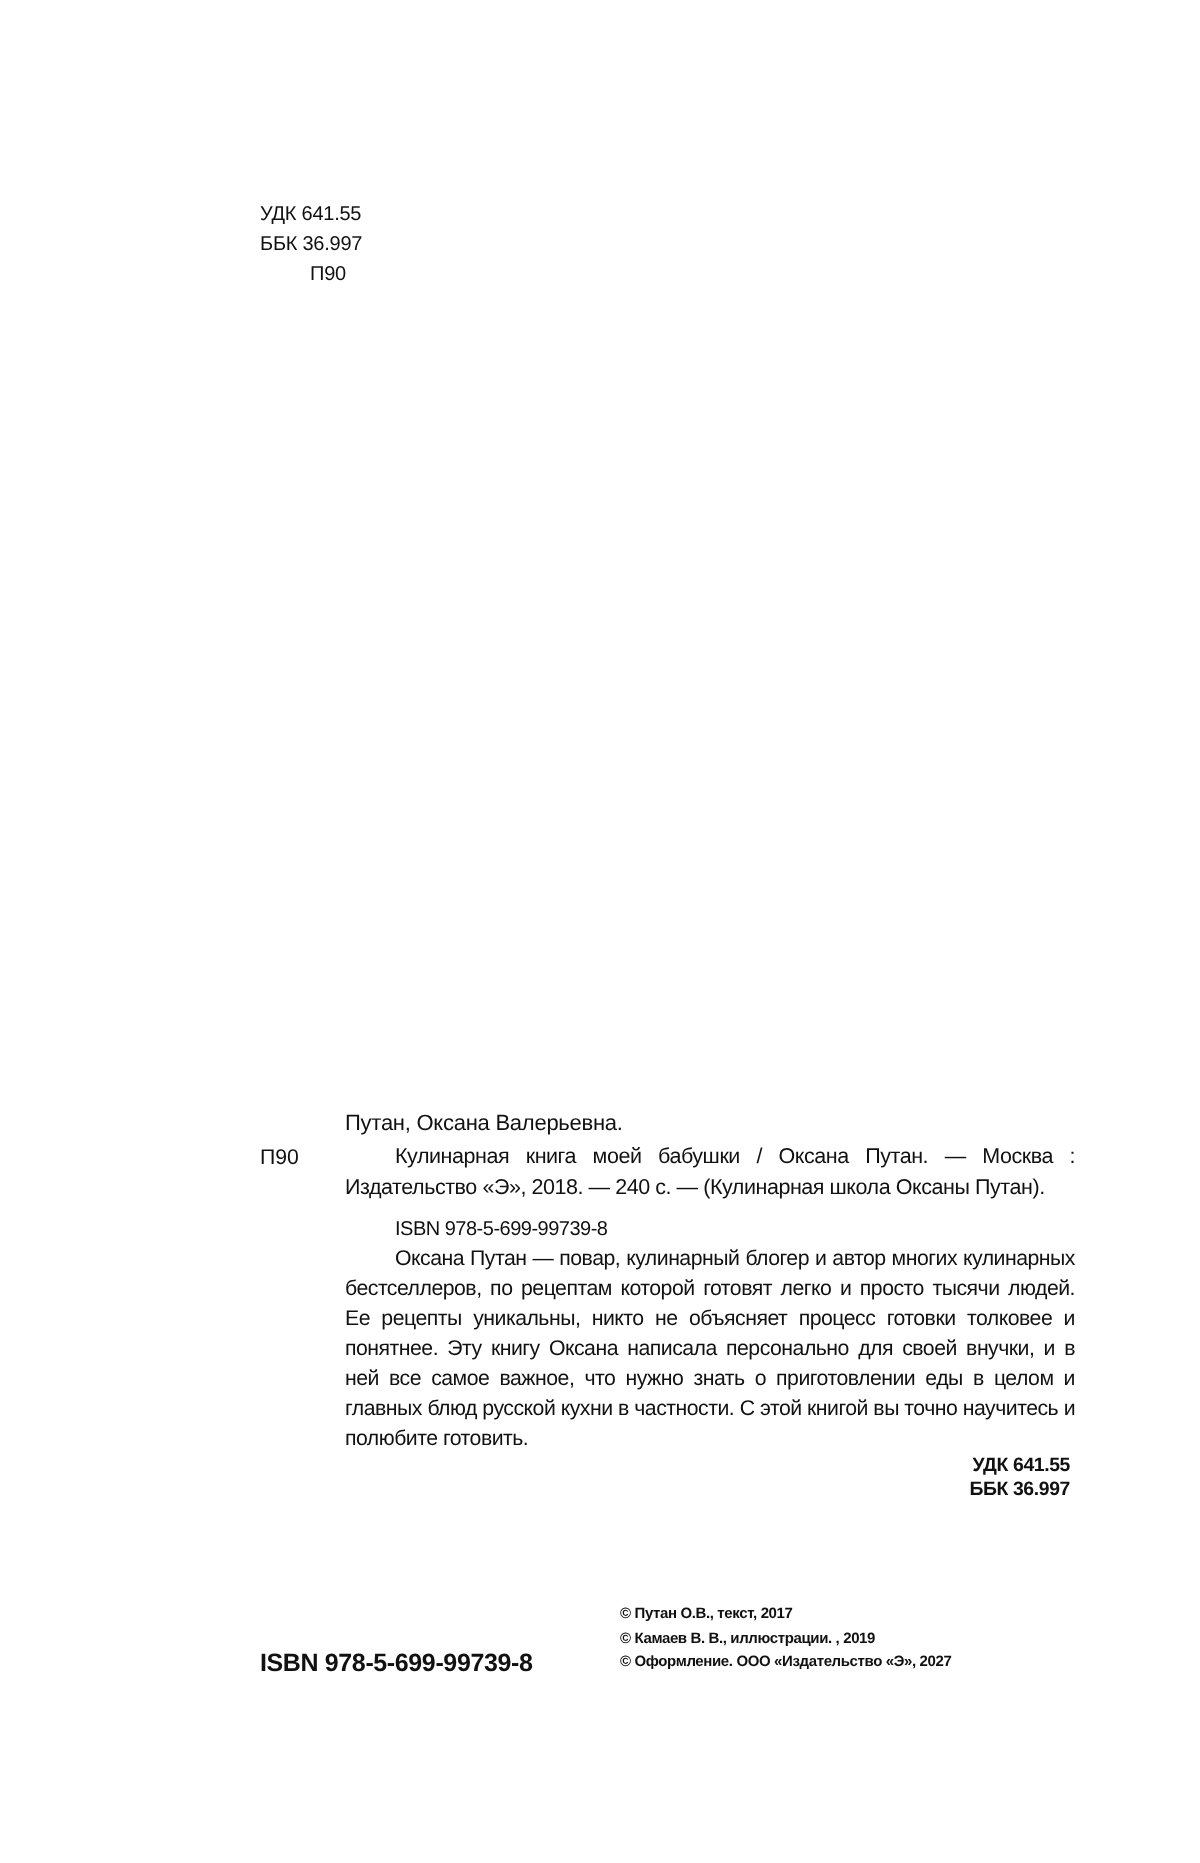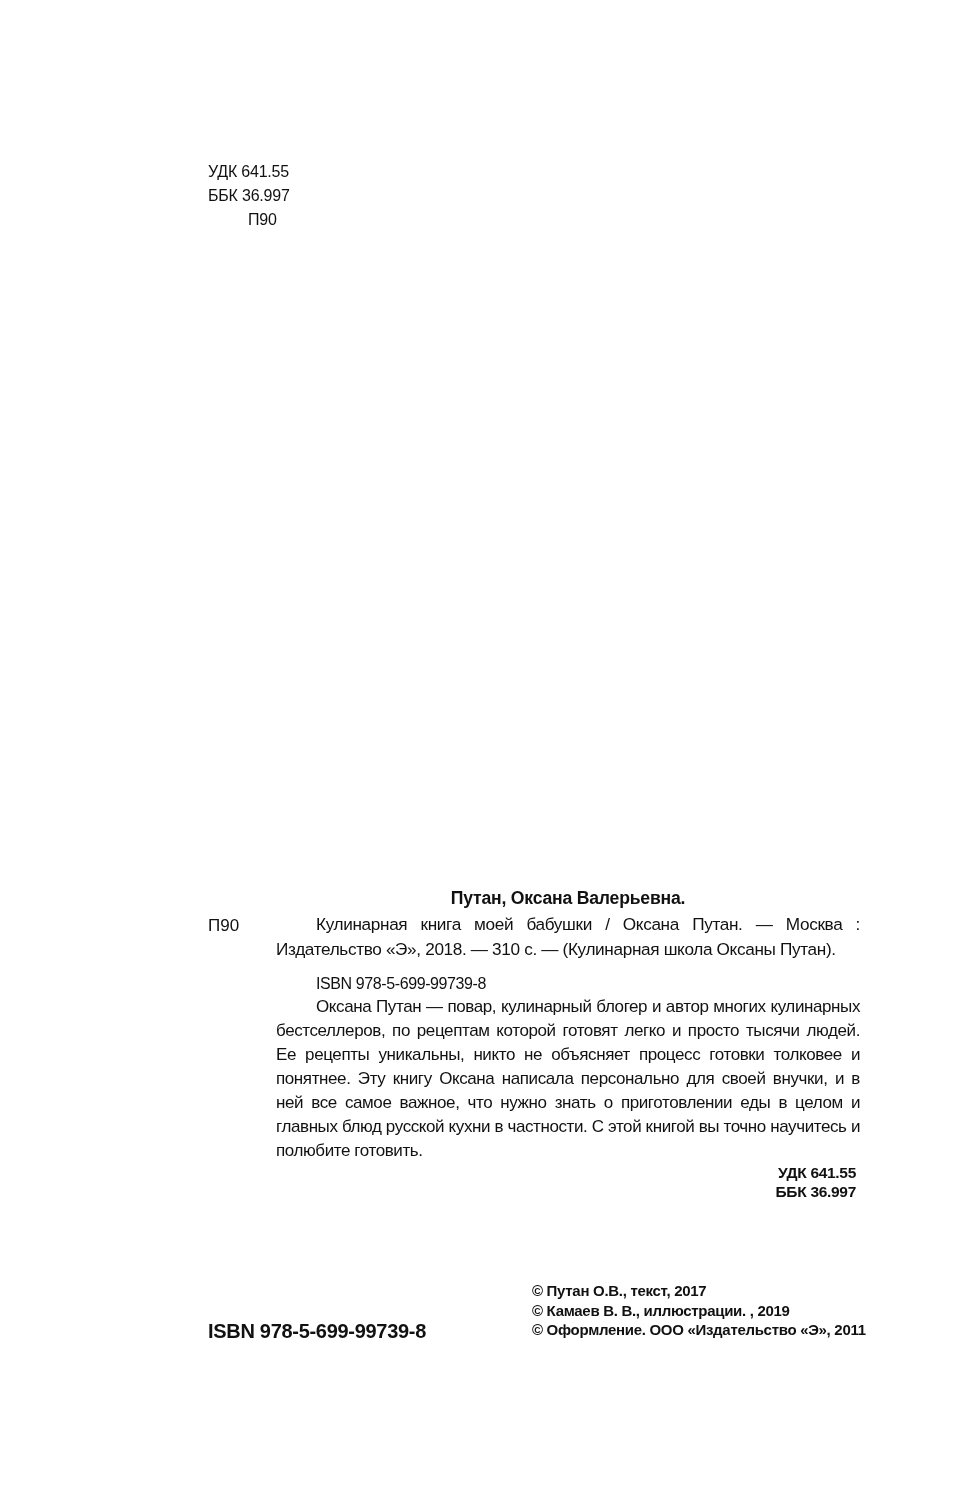--- a/index.html
+++ b/index.html
@@ -32,26 +32,25 @@
 
     .biblio {
       position: absolute;
       left: 276px;
       top: 886px;
       width: 584px;
       font-size: 17.2px;
       letter-spacing: -0.35px;
     }
     .biblio .heading {
-      font-weight: bold;
+      font-weight: normal;
       font-size: 17.6px;
       line-height: 24px;
       white-space: nowrap;
       letter-spacing: -0.2px;
-      text-align: center;
     }
     .left-mark {
       position: absolute;
       left: 208px;
       top: 914px;
       font-size: 17px;
       line-height: 24px;
     }
     .biblio .entry {
       line-height: 24.5px;
@@ -80,24 +79,24 @@
       font-weight: bold;
       font-size: 15.5px;
       line-height: 19px;
       letter-spacing: -0.3px;
       margin-top: 0px;
       padding-right: 4px;
     }
 
     .copyright-block {
       position: absolute;
-      left: 532px;
+      left: 496px;
       top: 1281px;
       font-weight: bold;
-      font-size: 15px;
+      font-size: 12px;
       line-height: 19.5px;
       letter-spacing: -0.3px;
       white-space: nowrap;
     }
     .copyright-block .line { display: block; }
 
     .isbn-big {
       position: absolute;
       left: 208px;
       top: 1318px;
@@ -116,33 +115,33 @@
   <div class="top-codes">
     <span class="line">УДК 641.55</span>
     <span class="line">ББК 36.997</span>
     <span class="line author-mark">П90</span>
   </div>
 
   <div class="left-mark">П90</div>
 
   <div class="biblio">
     <div class="heading">Путан, Оксана Валерьевна.</div>
-    <div class="entry">Кулинарная книга моей бабушки / Оксана Путан. — Москва : Издательство «Э», 2018. — 310 с. — (Кулинарная школа Оксаны Путан).</div>
+    <div class="entry">Кулинарная книга моей бабушки / Оксана Путан. — Москва : Издательство «Э», 2018. — 240 с. — (Кулинарная школа Оксаны Путан).</div>
     <div class="isbn-small">ISBN 978-5-699-99739-8</div>
     <div class="annotation">
       <span>Оксана Путан — повар, кулинарный блогер и автор многих кулинарных бестселлеров, по рецептам которой готовят легко и просто тысячи людей. Ее рецепты уникальны, никто не объясняет процесс готовки толковее и понятнее. Эту книгу Оксана написала персонально для своей внучки, и в ней все самое важное, что нужно знать о приготовлении еды в целом и главных блюд русской кухни в частности.</span>
       <span class="last-line">С  этой книгой вы точно научитесь  и полюбите готовить.</span>
     </div>
     <div class="class-codes">
       <div>УДК 641.55</div>
       <div>ББК 36.997</div>
     </div>
   </div>
 
   <div class="isbn-big">ISBN 978-5-699-99739-8</div>
 
   <div class="copyright-block">
     <span class="line">© Путан О.В., текст, 2017</span>
     <span class="line">© Камаев В. В., иллюстрации. , 2019</span>
-    <span class="line">© Оформление. ООО «Издательство «Э», 2011</span>
+    <span class="line">© Оформление. ООО «Издательство «Э», 2027</span>
   </div>
 
 </div>
 
 </body></html>

